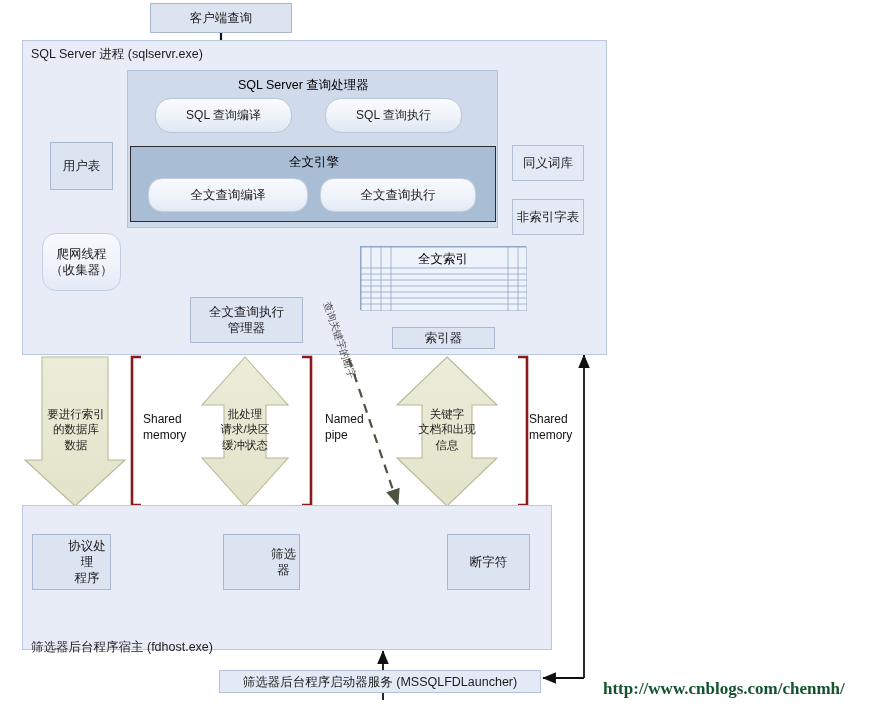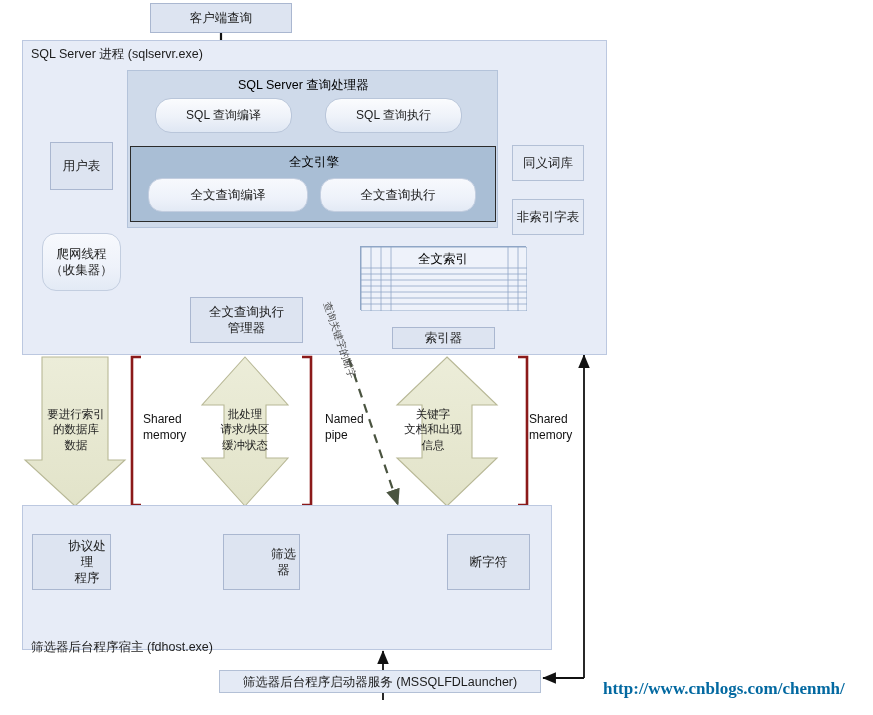--- a/index.html
+++ b/index.html
@@ -142,21 +142,21 @@
     white-space:nowrap;
     z-index:6;
     transform-origin:left top;
   }
   
   .watermark{
     position:absolute;
     font-family:"Liberation Serif","DejaVu Serif",serif;
     font-size:17px;
     font-weight:bold;
-    color:#0369a1;
+    color:#14532d;
     text-shadow:1px 1px 0 #ffffff, -1px -1px 0 #ffffff, 1px -1px 0 #ffffff, -1px 1px 0 #ffffff;
     letter-spacing:0px;
     z-index:20;
     white-space:nowrap;
   }
 </style>
 </head>
 <body>
 
 <div id="stage">
@@ -292,21 +292,21 @@
   <div class="chev" style="left:30px;top:390px;width:92px;height:80px;white-space:pre-line;">
     <span>要进行索引
 的数据库
 数据</span>
   </div>
   <div class="chev" style="left:202px;top:390px;width:86px;height:80px;white-space:pre-line;">
     <span>批处理
 请求/块区
 缓冲状态</span>
   </div>
-  <div class="chev" style="left:384px;top:390px;width:98px;height:80px;white-space:pre-line;align-items:center;">
+  <div class="chev" style="left:398px;top:390px;width:98px;height:80px;white-space:pre-line;align-items:center;">
     <span>关键字
 文档和出现
 信息</span>
   </div>
 
   <div class="label-plain" style="left:143px;top:412px;">Shared
 memory</div>
   <div class="label-plain" style="left:325px;top:412px;">Named
 pipe</div>
   <div class="label-plain" style="left:529px;top:412px;">Shared

